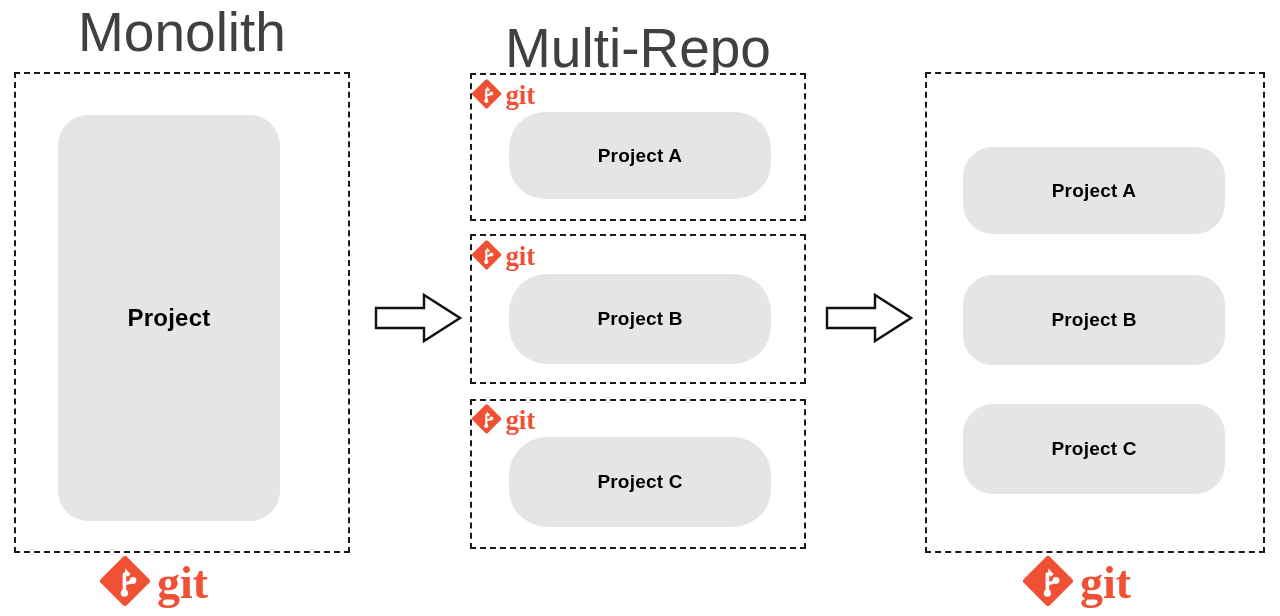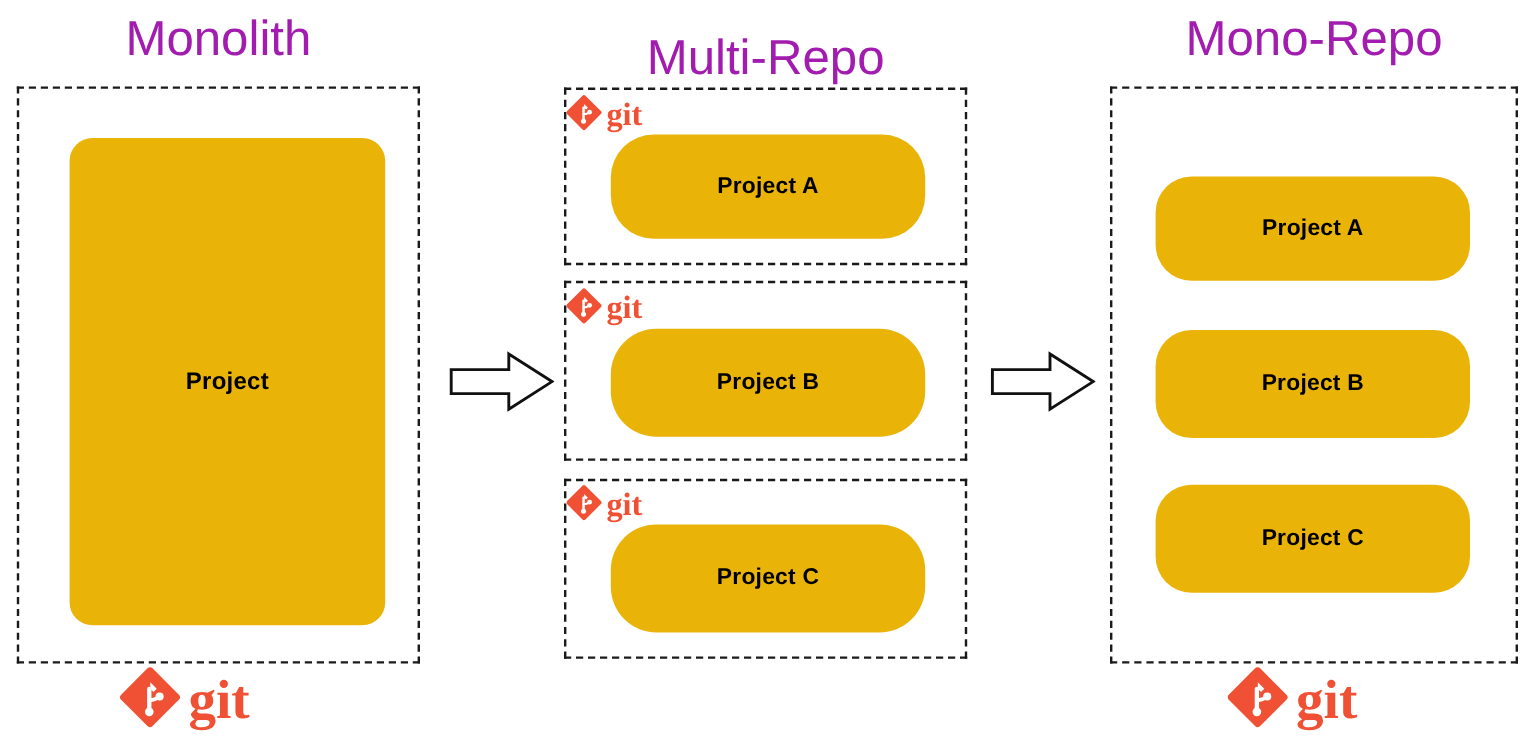--- a/index.html
+++ b/index.html
@@ -18,23 +18,23 @@
 
   .stage {
     position: absolute;
     inset: 0;
   }
 
   
   .col-title {
     position: absolute;
     text-align: center;
-    color: #a21caf;
+    color: #404040;
     font-family: "Liberation Sans", sans-serif;
-    font-size: 41px;
+    font-size: 55px;
     font-weight: 400;
     line-height: 48px;
     letter-spacing: 0px;
     white-space: nowrap;
   }
   #title-monolith  { left: 14px;  top: 8px; width: 336px; }
   #title-multirepo { left: 470px; top: 24px; width: 336px; }
   #title-monorepo  { left: 925px; top: 8px; width: 340px; }
 
   
@@ -48,37 +48,37 @@
   #box-monolith { left: 14px;  top: 72px;  width: 336px; height: 481px; }
   #box-monorepo { left: 925px; top: 72px;  width: 340px; height: 481px; }
 
   #box-multi-a  { left: 470px; top: 73px;  width: 336px; height: 148px; }
   #box-multi-b  { left: 470px; top: 234px; width: 336px; height: 150px; }
   #box-multi-c  { left: 470px; top: 399px; width: 336px; height: 150px; }
 
   
   .card {
     position: absolute;
-    background: #eab308;
+    background: #e5e5e5;
     color: #000000;
     display: flex;
     align-items: center;
     justify-content: center;
     font-family: "Liberation Sans", sans-serif;
     font-weight: bold;
     font-size: 19px;
     letter-spacing: 0.2px;
     text-align: center;
   }
 
   
   #card-monolith {
-    left: 58px;  top: 115px;  width: 263px; height: 406px;
-    border-radius: 19px;
-    font-size: 20px;
+    left: 58px;  top: 115px;  width: 222px; height: 406px;
+    border-radius: 30px;
+    font-size: 24px;
   }
 
   
   #card-multi-a { left: 509px; top: 112px; width: 262px;  height: 87px; border-radius: 36px; }
   #card-multi-b { left: 509px; top: 274px; width: 262px;  height: 90px; border-radius: 38px; }
   #card-multi-c { left: 509px; top: 437px; width: 262px;  height: 90px; border-radius: 38px; }
 
   
   #card-mono-a { left: 963px; top: 147px; width: 262px; height: 87px; border-radius: 30px; }
   #card-mono-b { left: 963px; top: 275px; width: 262px; height: 90px; border-radius: 30px; }
@@ -108,21 +108,20 @@
 </style>
 </head>
 <body>
 
 <div class="stage">
 
   <div class="col-title" id="title-monolith">Monolith</div>
 
   <div class="col-title" id="title-multirepo">Multi-Repo</div>
 
-  <div class="col-title" id="title-monorepo">Mono-Repo</div>
 
   <div class="repo-box" id="box-monolith"></div>
 
   <div class="card" id="card-monolith">Project</div>
 
   <div class="git-logo" id="git-monolith">
     <svg width="140" height="54" viewBox="0 0 140 54" xmlns="http://www.w3.org/2000/svg">
       <g>
         <rect x="6.5" y="6.5" width="37" height="37" rx="3" ry="3" transform="rotate(45 25 25)" fill="#F05033"></rect>
         <g fill="#ffffff" stroke="#ffffff">

